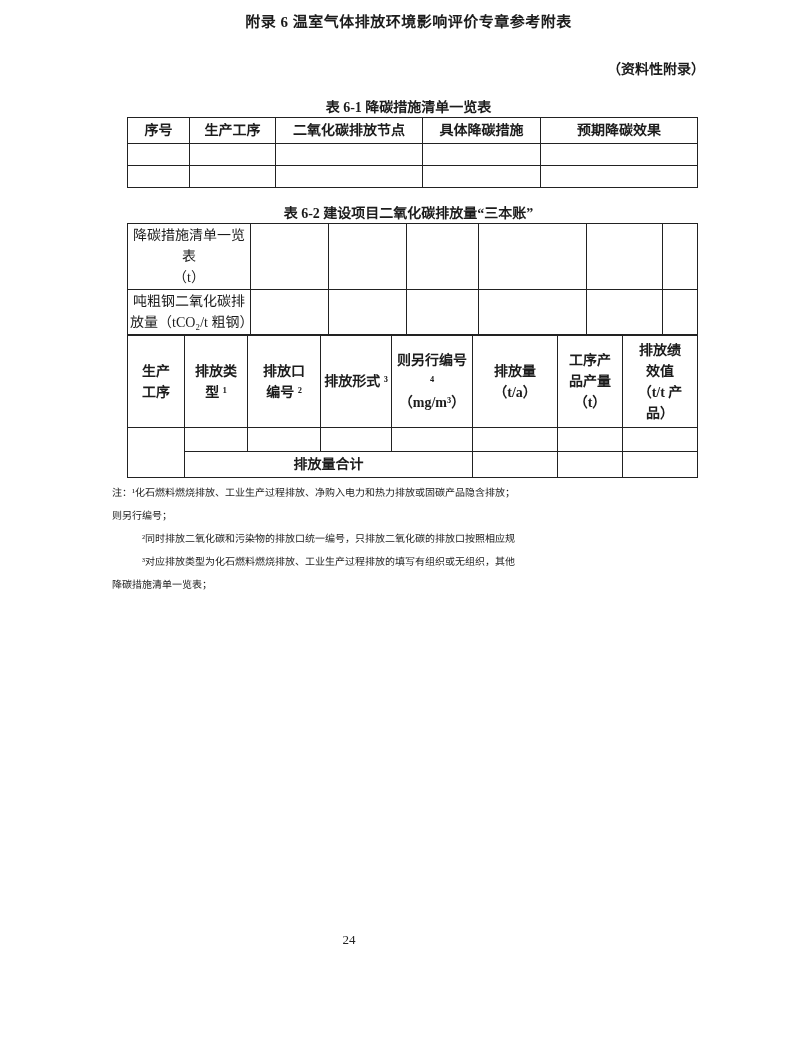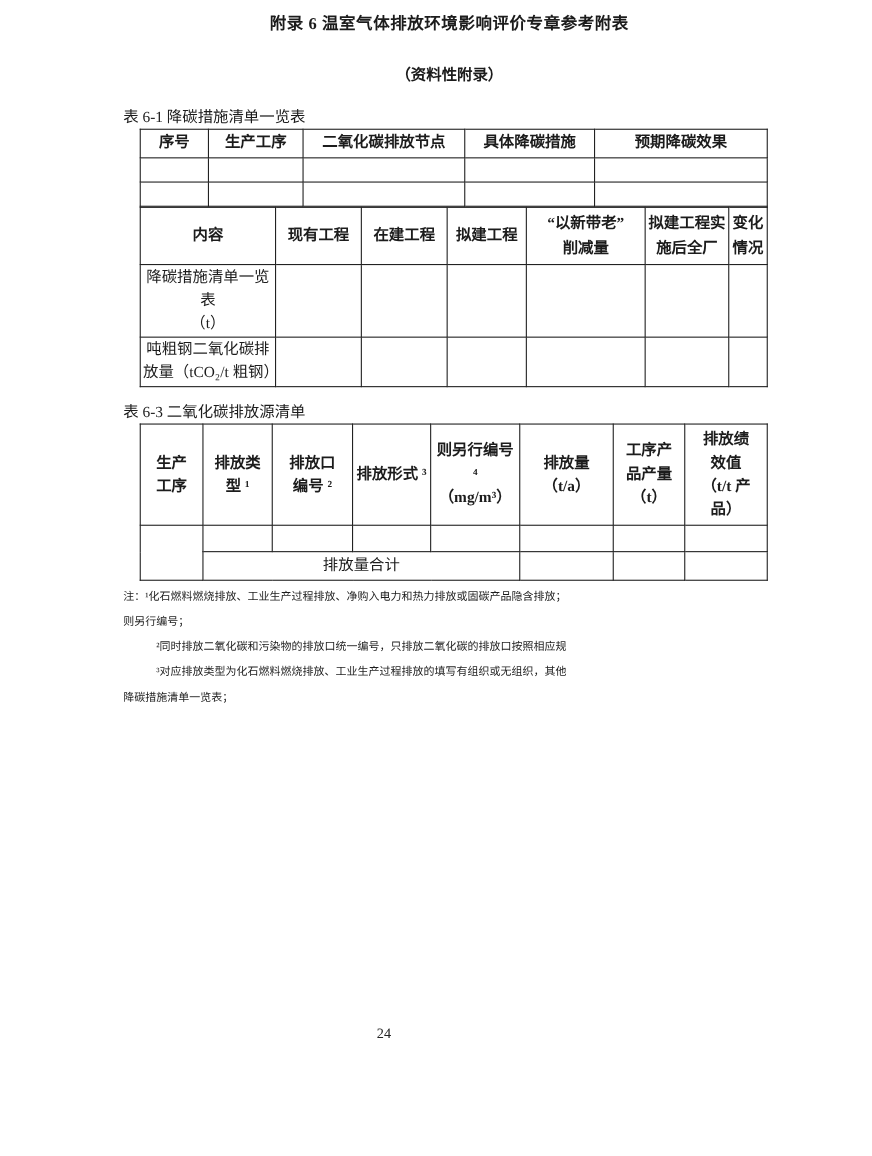--- a/index.html
+++ b/index.html
@@ -21,29 +21,29 @@
   .doc-title {
     margin-top: 13px;
     text-align: center;
     font-size: 15px;
     font-weight: bold;
     line-height: 19px;
     letter-spacing: 0.5px;
   }
   .doc-subtitle {
     margin-top: 28px;
-    text-align: center;
+    text-align: right;
     font-size: 14px;
     font-weight: bold;
     line-height: 19px;
   }
   .table-caption {
-    text-align: left;
+    text-align: center;
     font-size: 14px;
-    font-weight: normal;
+    font-weight: bold;
     line-height: 19px;
   }
   .cap-1 { margin-top: 19px; }
   .cap-2 { margin-top: 16px; }
   .cap-3 { margin-top: 14px; }
   table {
     margin-left: 15px;
     width: 570px;
     border-collapse: collapse;
     table-layout: fixed;
@@ -65,21 +65,21 @@
   .t2 { margin-top: 0px; }
   .t2 .hrow { height: 52px; }
   .t2 .hrow th { line-height: 23px; }
   .t2 .drow1 { height: 44px; }
   .t2 .drow2 { height: 45px; }
   .t3 { margin-top: 0px; }
   .t3 .hrow { height: 92px; }
   .t3 .hrow th { line-height: 21px; }
   .t3 .drow { height: 24px; }
   .t3 .trow { height: 26px; }
-  .total-cell { font-weight: normal; }
+  .total-cell { font-weight: bold; }
   .notes {
     margin-top: 3px;
     font-size: 10px;
     line-height: 23px;
     width: 593px;
   }
   .note-line { white-space: nowrap; }
   .note-line.indent { padding-left: 30px; }
   .page-footer {
     position: absolute;
@@ -126,43 +126,32 @@
     <tr class="drow">
       <td></td>
           <td></td>
           <td></td>
           <td></td>
           <td></td>
     </tr>
   </tbody>
     </table>
 
+  <div class="table-caption cap-2">表 6-2 建设项目二氧化碳排放量“三本账”</div>
   <table class="t2">
     <colgroup>
       <col style="width:123px">
         <col style="width:78px">
         <col style="width:78px">
         <col style="width:72px">
         <col style="width:108px">
         <col style="width:76px">
         <col style="width:35px">
     </colgroup>
     <tbody>
-        <tr class="hrow">
-      <th>内容</th>
-      <th>现有工程</th>
-      <th>在建工程</th>
-      <th>拟建工程</th>
-      <th>“以新带老”
-削减量</th>
-      <th>拟建工程实
-施后全厂</th>
-      <th>变化
-情况</th>
-    </tr>
     <tr class="drow1">
       <td>降碳措施清单一览表
 （t）</td>
       <td></td>
           <td></td>
           <td></td>
           <td></td>
           <td></td>
           <td></td>
     </tr>
@@ -172,21 +161,20 @@
       <td></td>
           <td></td>
           <td></td>
           <td></td>
           <td></td>
           <td></td>
     </tr>
   </tbody>
     </table>
 
-  <div class="table-caption cap-3">表 6-3 二氧化碳排放源清单</div>
   <table class="t3">
     <colgroup>
       <col style="width:57px">
         <col style="width:63px">
         <col style="width:73px">
         <col style="width:71px">
         <col style="width:81px">
         <col style="width:85px">
         <col style="width:65px">
         <col style="width:75px">

